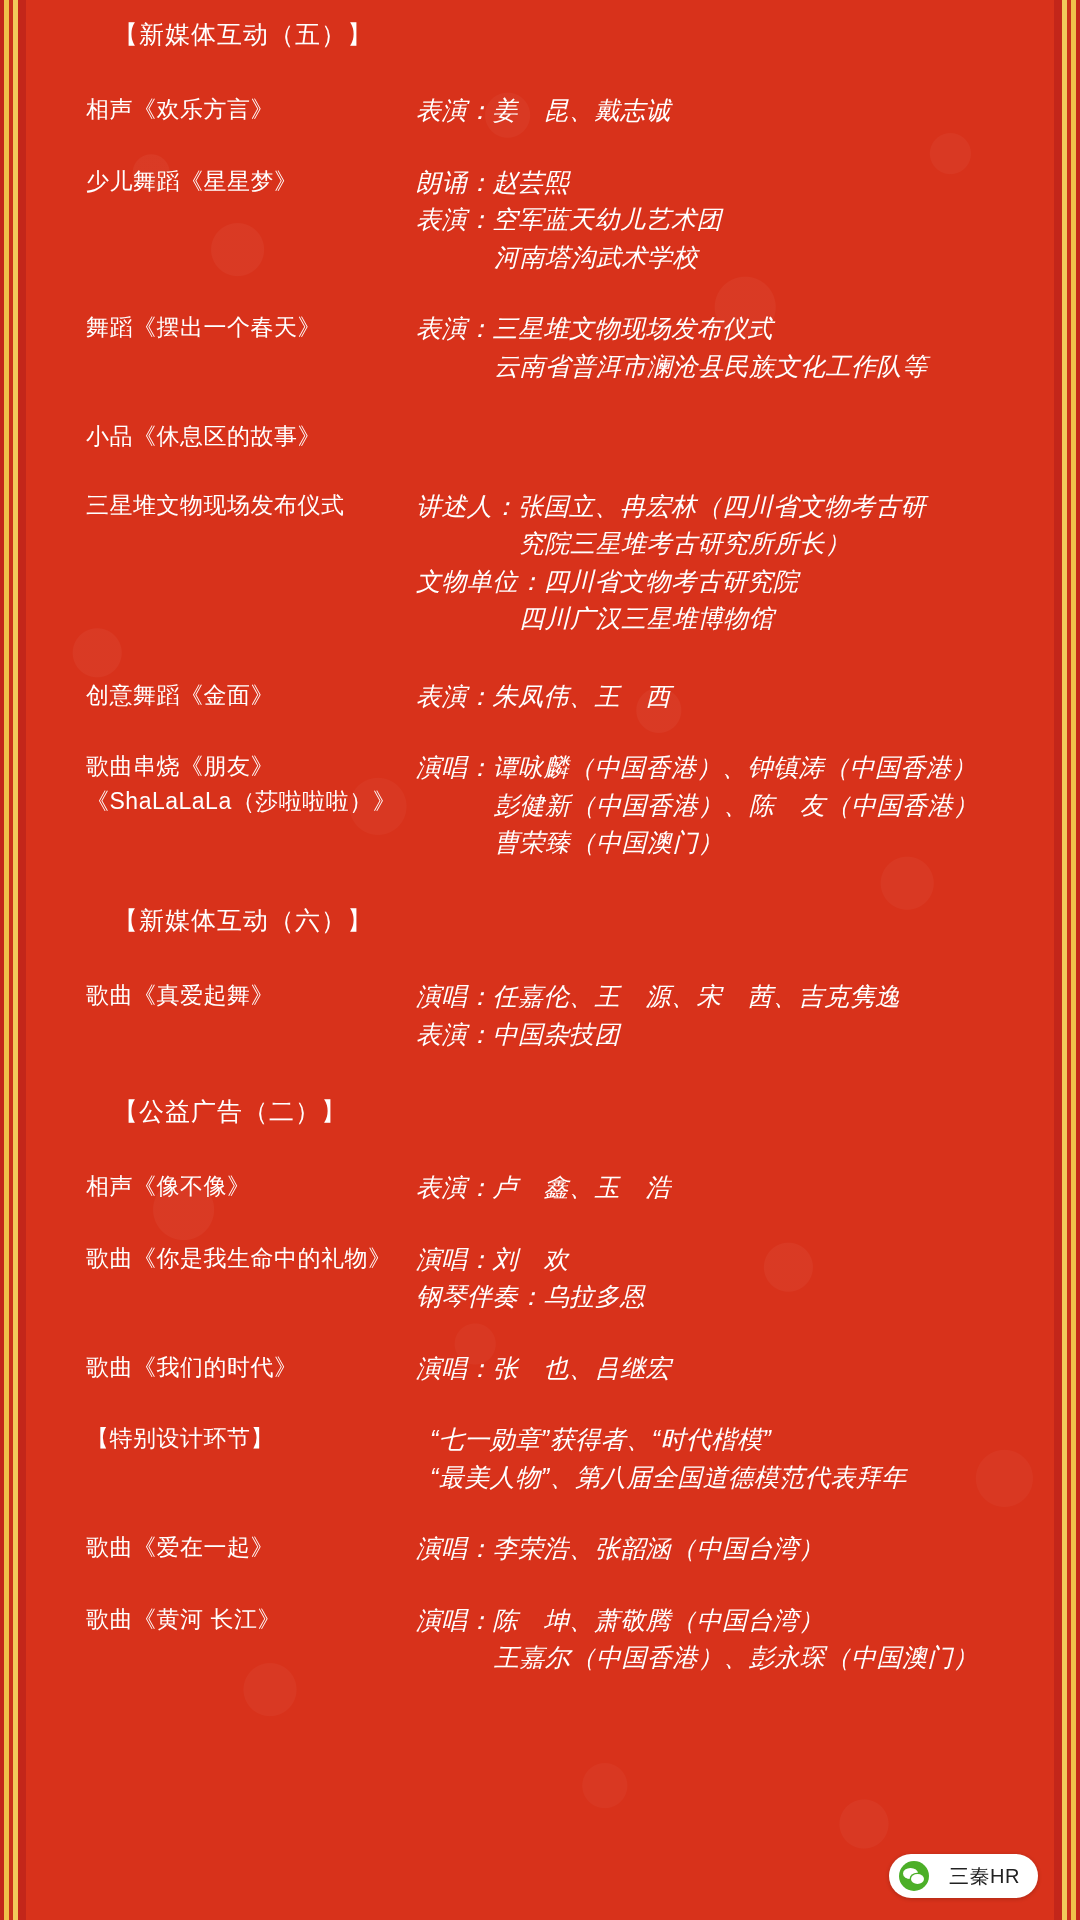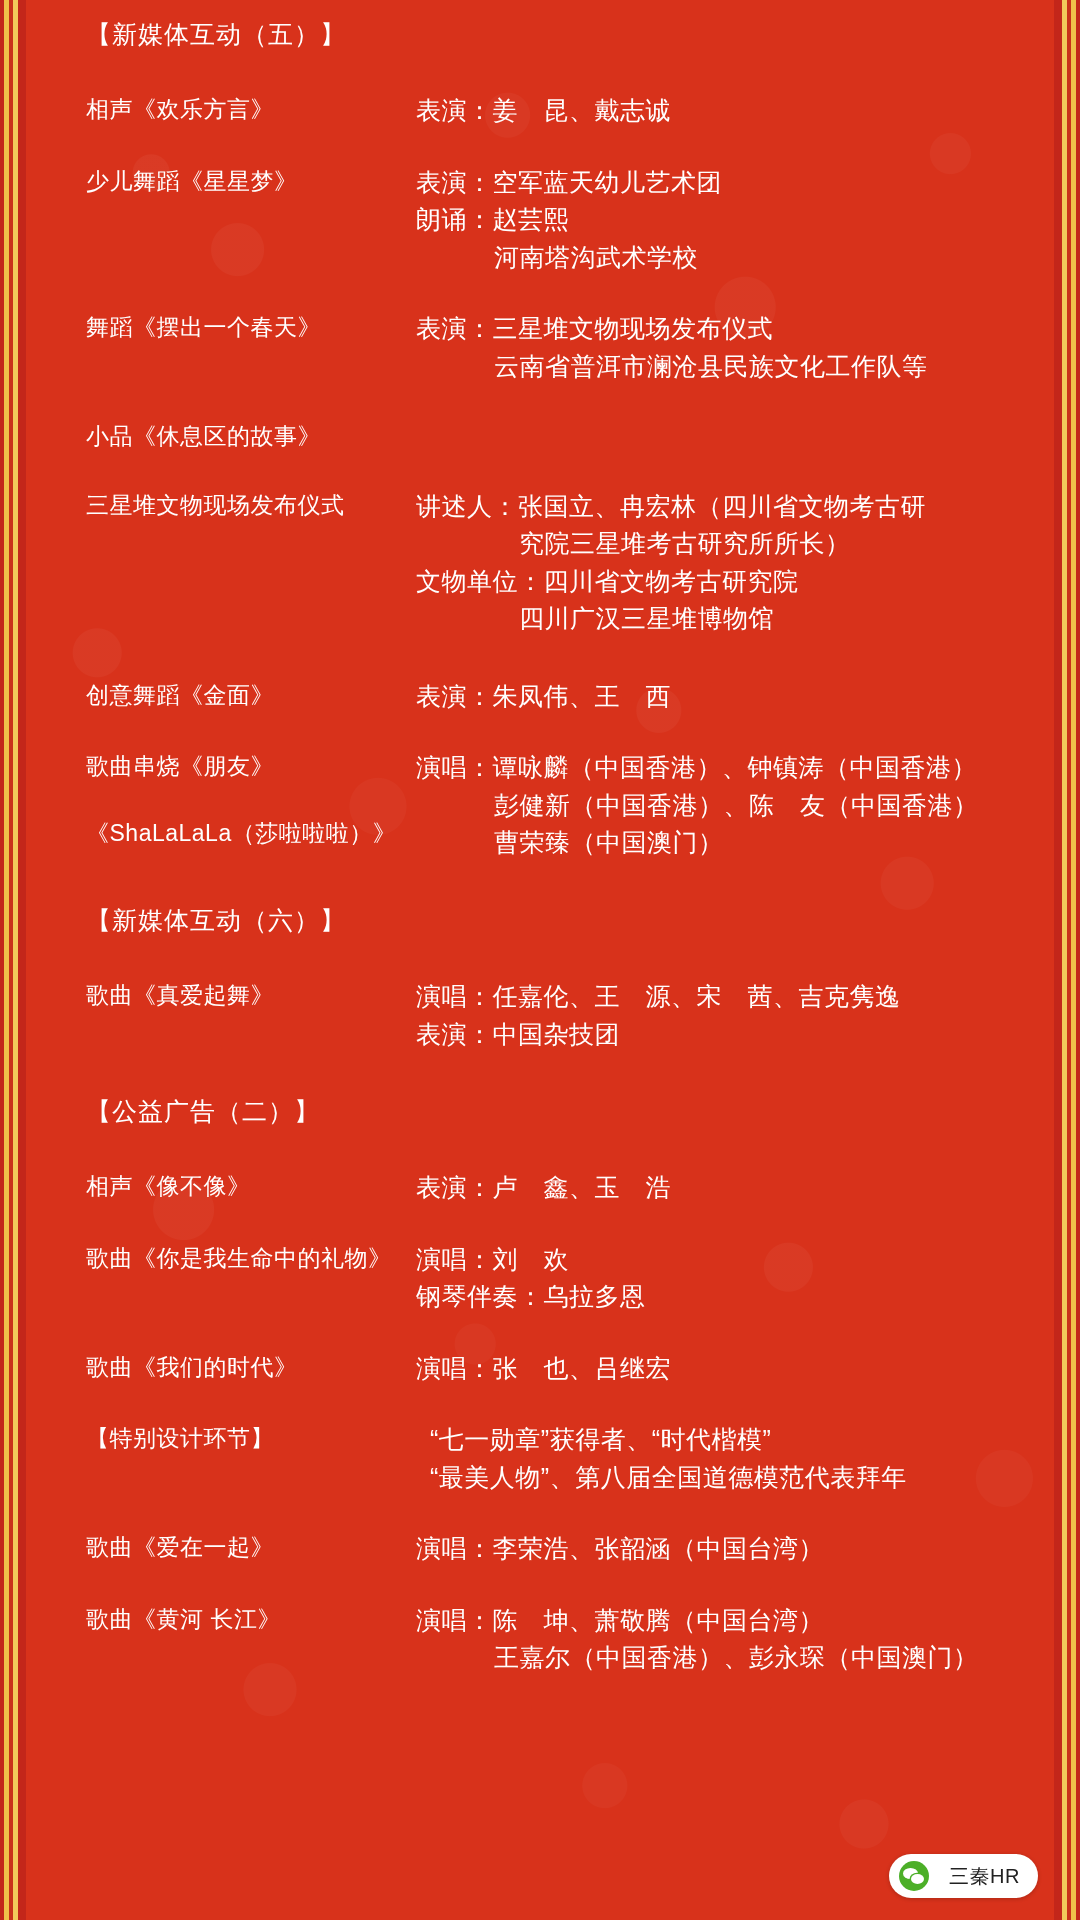--- a/index.html
+++ b/index.html
@@ -57,21 +57,21 @@
     right: 26px;
     top: 0;
     bottom: 0;
     padding: 6px 0 0 0;
     box-sizing: border-box;
   }
 
   .block {
     display: flex;
     align-items: flex-end;
-    padding: 0 36px 0 60px;
+    padding: 0 36px 0 87px;
   }
 
   .section-head {
     font-size: 25px;
     letter-spacing: 1px;
     line-height: 1.45;
     color: #fff;
     white-space: nowrap;
   }
 
@@ -89,26 +89,26 @@
     color: #ffffff;
     white-space: nowrap;
   }
   .row .detail {
     flex: 1 1 auto;
     font-size: 25px;
     line-height: 1.5;
     letter-spacing: 0.5px;
     color: #ffffff;
   }
-  .detail .line { display: block; white-space: nowrap; }
+  .detail .line { display: block; white-space: nowrap; font-style: italic; }
   .detail .indent-1 { padding-left: 78px; }
   .detail .indent-2 { padding-left: 103px; }
   .detail .indent-3 { padding-left: 14px; }
 
-  .title .sub { display: block; margin-top: 32px; }
+  .title .sub { display: block; }
   .sp-10 { height: 10px; }
   .sp-34 { height: 34px; }
   .sp-40 { height: 40px; }
 
   
   .wechat-badge {
     position: absolute;
     right: 42px;
     bottom: 22px;
     display: flex;
@@ -170,22 +170,22 @@
       <div class="title">相声《欢乐方言》</div>
       <div class="detail">
         <span class="line">表演：姜　昆、戴志诚</span>
       </div>
     </div>
 
     <div class="sp-34"></div>
     <div class="row">
       <div class="title">少儿舞蹈《星星梦》</div>
       <div class="detail">
+        <span class="line">朗诵：赵芸熙</span>
         <span class="line">表演：空军蓝天幼儿艺术团</span>
-        <span class="line">朗诵：赵芸熙</span>
         <span class="line indent-1">河南塔沟武术学校</span>
       </div>
     </div>
 
     <div class="sp-34"></div>
     <div class="row">
       <div class="title">舞蹈《摆出一个春天》</div>
       <div class="detail">
         <span class="line">表演：三星堆文物现场发布仪式</span>
         <span class="line indent-1">云南省普洱市澜沧县民族文化工作队等</span>

